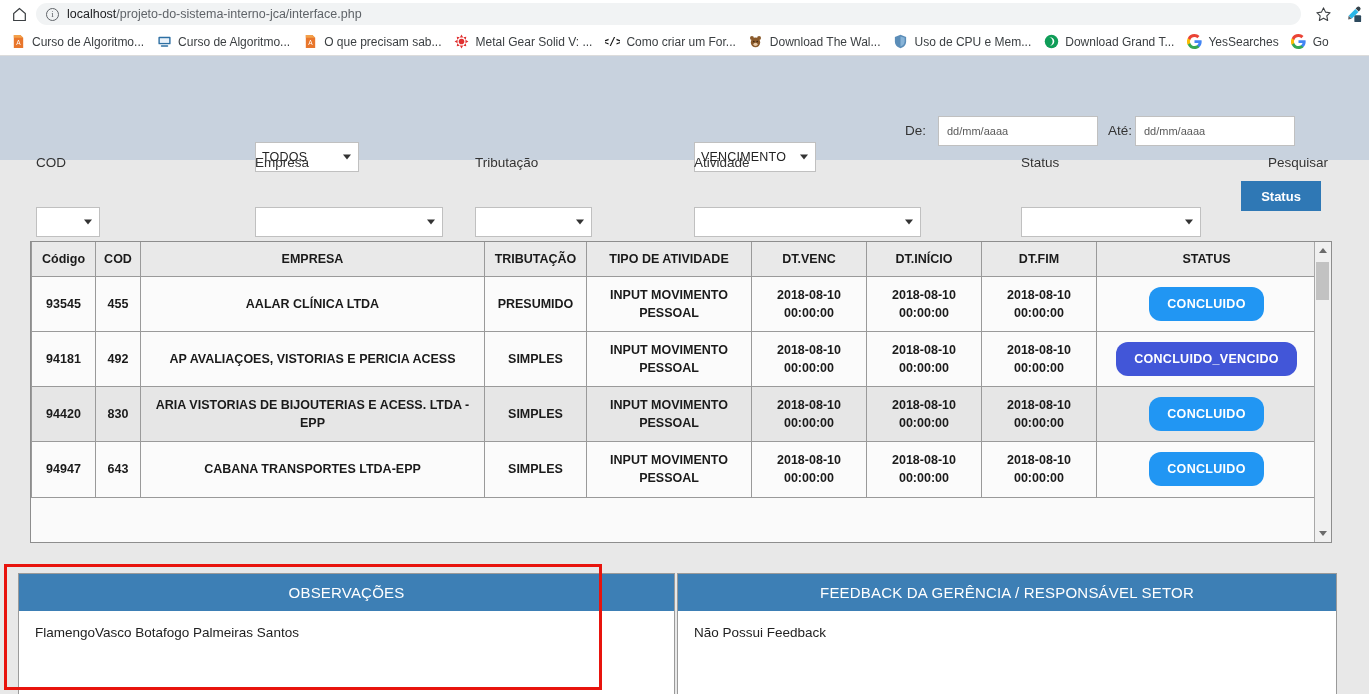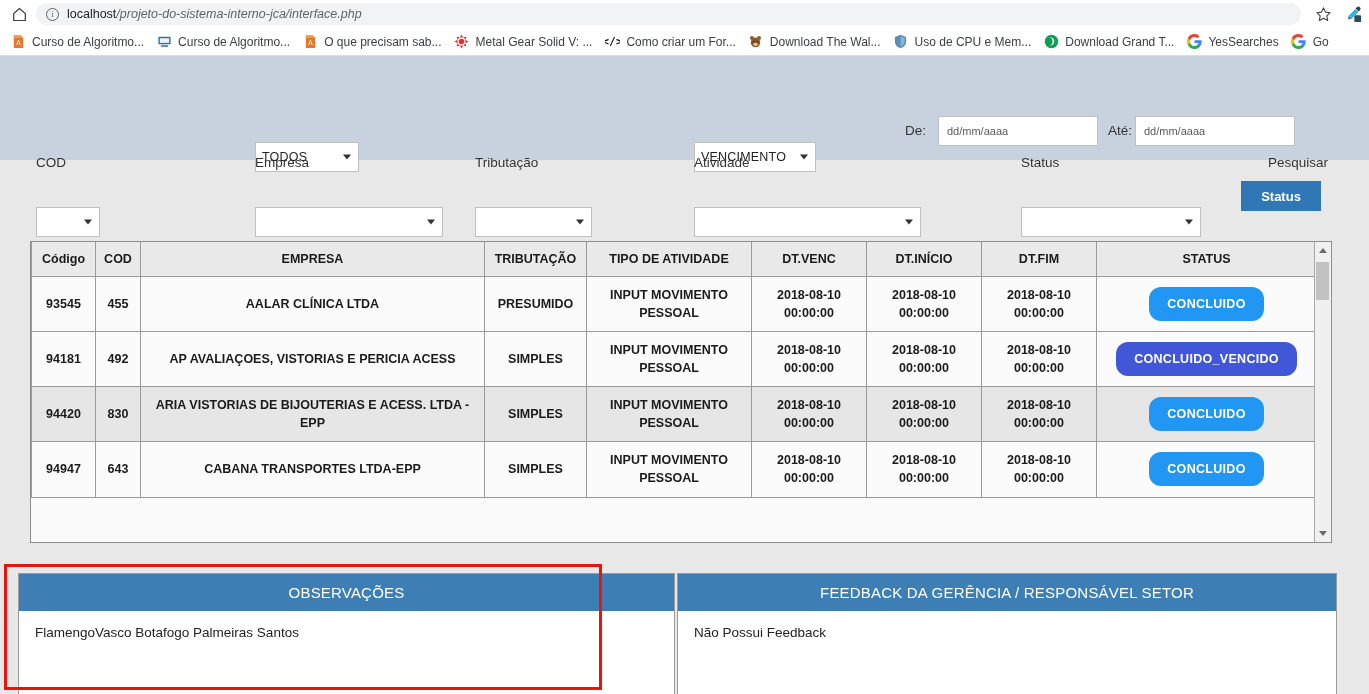--- a/index.html
+++ b/index.html
@@ -34,21 +34,21 @@
   }
   .info-circle {
     width: 13px; height: 13px; border-radius: 50%;
     border: 1.2px solid #5f6368;
     display: flex; align-items: center; justify-content: center;
     font-size: 9px; color: #5f6368; margin-right: 8px; flex: 0 0 auto;
     font-family: "Liberation Serif", serif;
     line-height: 1;
   }
   .url { font-size: 12.5px; color: #202124; white-space: nowrap; overflow: hidden; }
-  .url .dim { color: #5f6368; font-style: italic; }
+  .url .dim { color: #5f6368; }
   .chrome-actions { display: flex; align-items: center; gap: 10px; padding-left: 8px; }
   .icon-btn { width: 20px; height: 20px; display:flex; align-items:center; justify-content:center; }
 
   
   .bookmarks-row {
     height: 28px;
     display: flex;
     align-items: center;
     padding: 0 4px;
     background: #ffffff;

